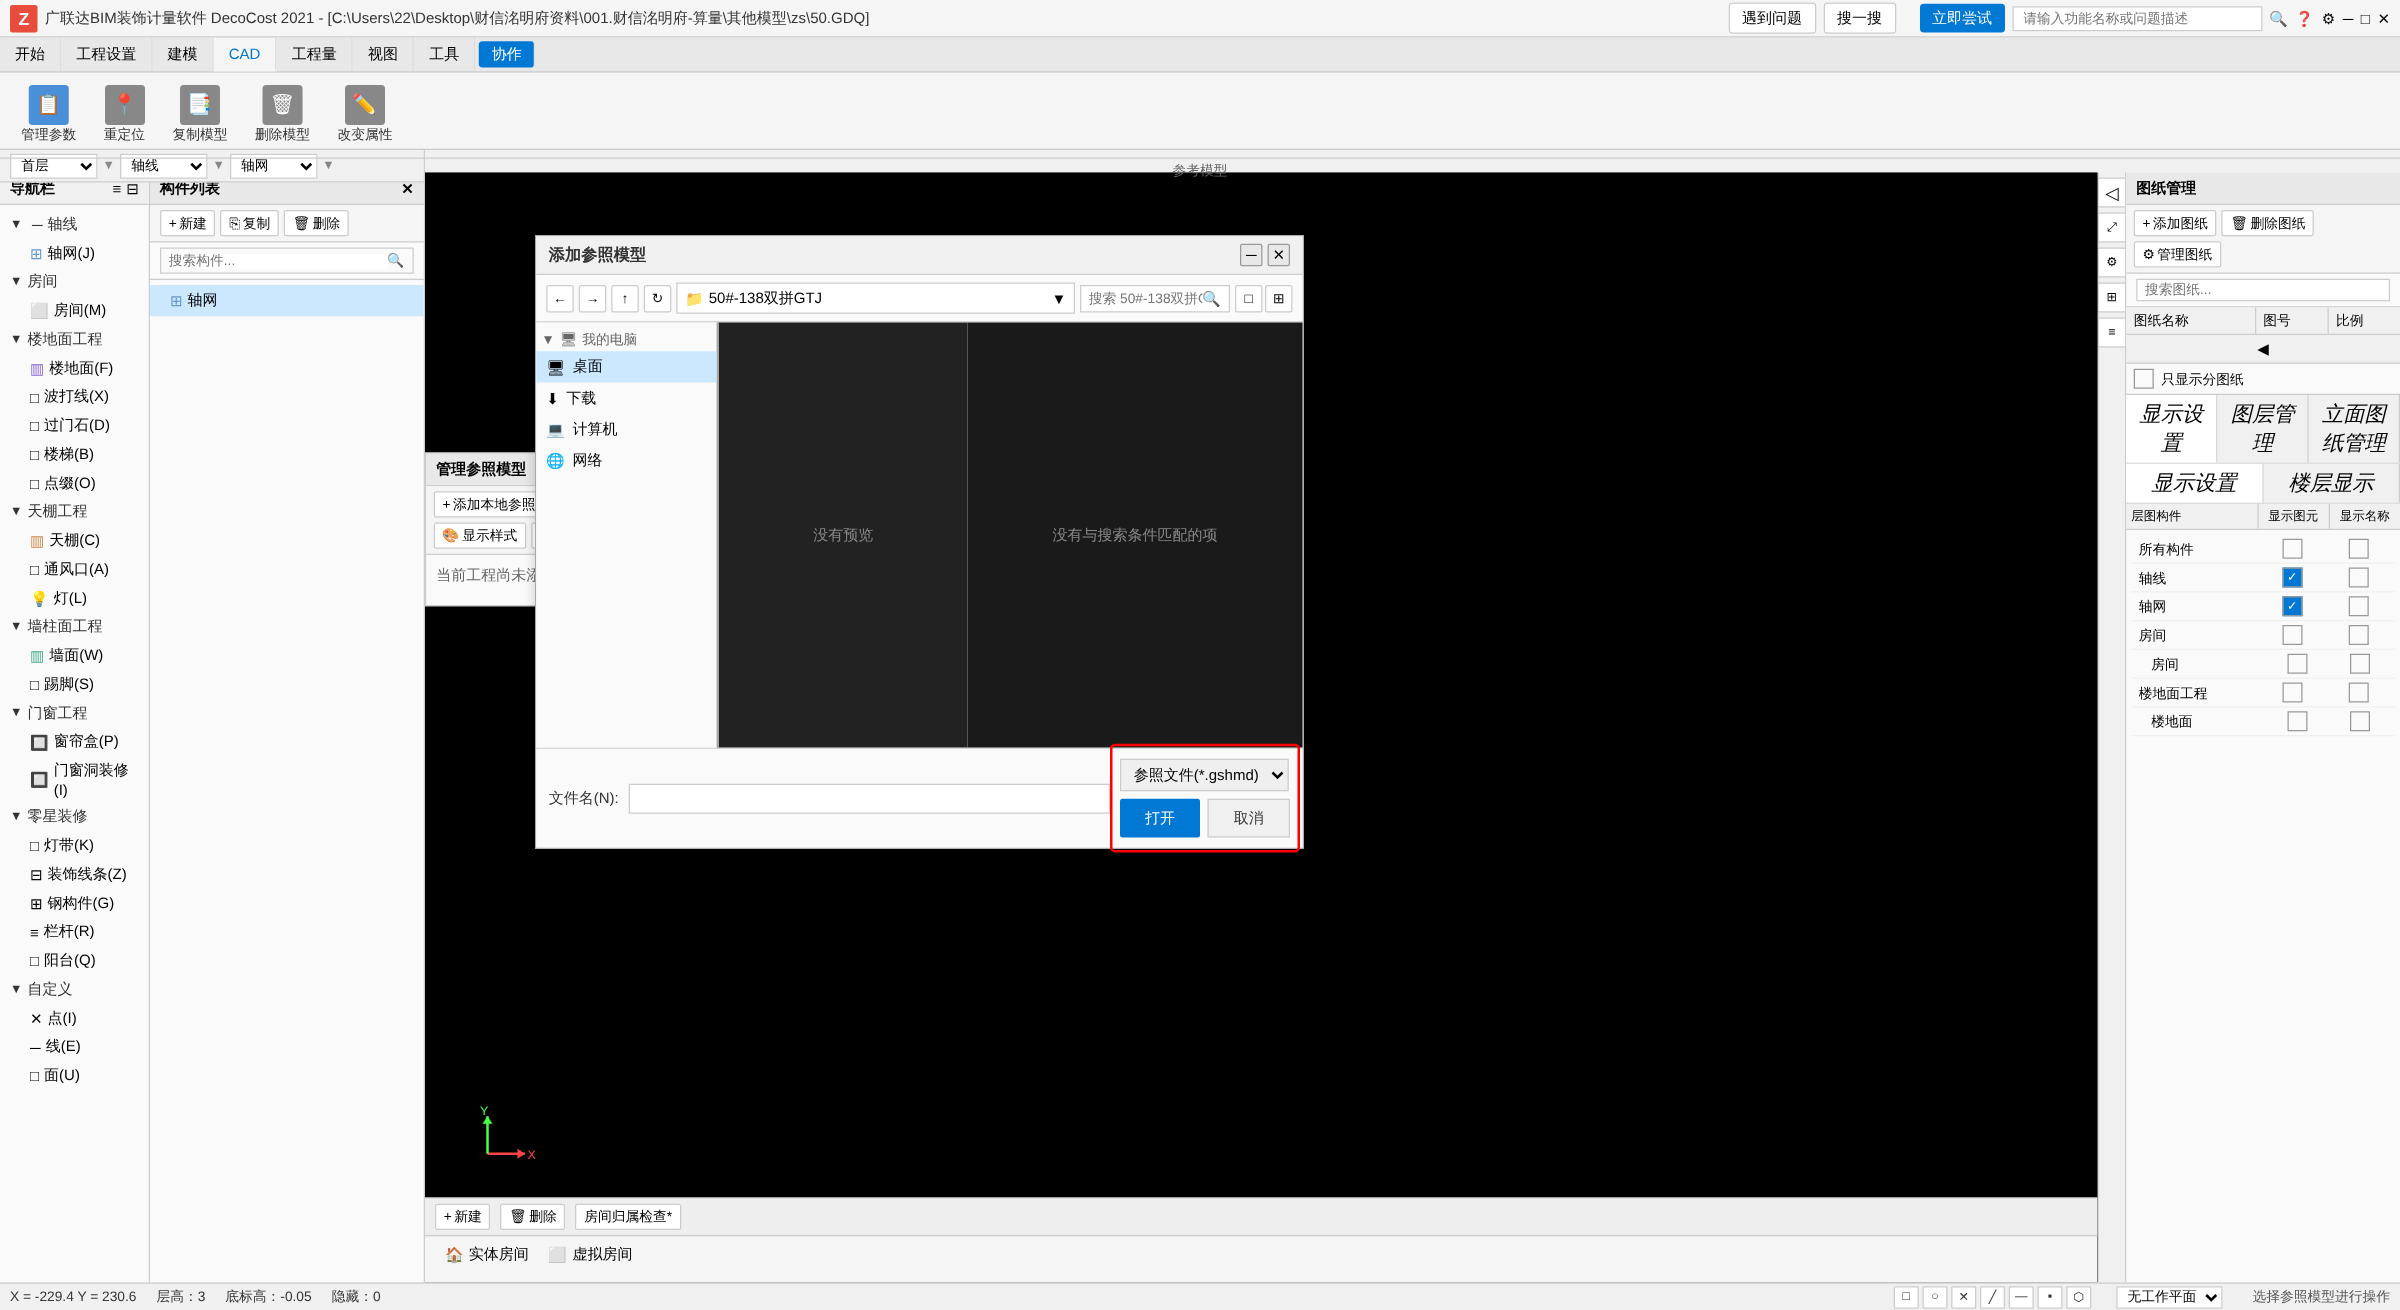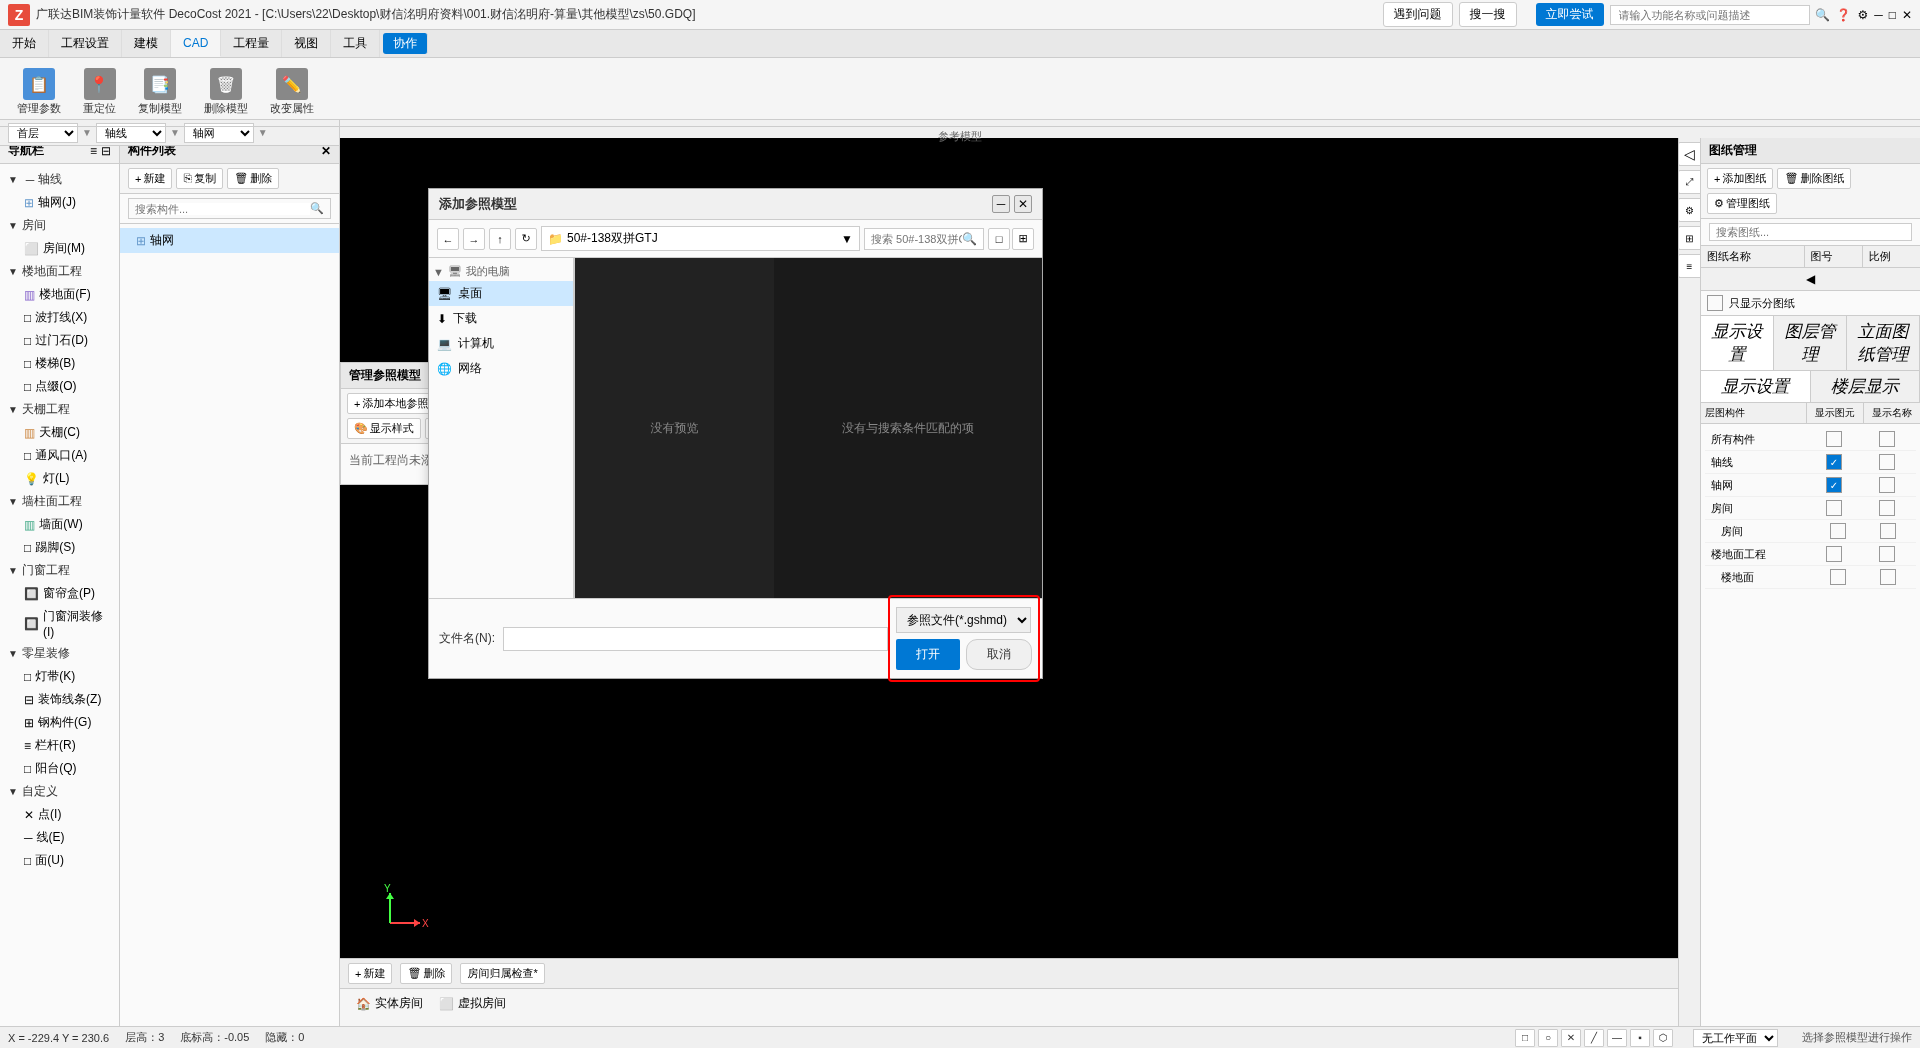--- a/index.html
+++ b/index.html
@@ -91,21 +91,21 @@
     .file-tree-item.selected { background: #cce8ff; }
     .file-tree-group { font-size: 11px; padding: 2px 4px; color: #666; display: flex; align-items: center; gap: 4px; cursor: pointer; }
     #file-content { flex: 1; background: #1a1a1a; display: flex; align-items: center; justify-content: center; color: #666; font-size: 12px; position: relative; }
     #no-match-msg { color: #888; font-size: 12px; }
     #preview-area { width: 200px; border-left: 1px solid #ccc; display: flex; align-items: center; justify-content: center; background: #222; color: #888; font-size: 12px; }
     #dialog-footer { padding: 8px 10px; border-top: 1px solid #ccc; display: flex; align-items: center; gap: 8px; background: #fafafa; }
     .footer-label { font-size: 12px; color: #333; white-space: nowrap; }
     .footer-input { flex: 1; border: 1px solid #ccc; padding: 4px 6px; font-size: 12px; }
     .footer-select { border: 1px solid #ccc; padding: 4px 6px; font-size: 12px; min-width: 130px; }
     #open-btn { background: #0078d4; color: white; border: none; padding: 6px 20px; font-size: 12px; cursor: pointer; border-radius: 2px; }
-    #cancel-btn { background: #f0f0f0; color: #333; border: 1px solid #ccc; padding: 6px 20px; font-size: 12px; cursor: pointer; border-radius: 11px; }
+    #cancel-btn { background: #f0f0f0; color: #333; border: 1px solid #ccc; padding: 6px 20px; font-size: 12px; cursor: pointer; border-radius: 0; }
 
     
     #manage-ref-panel { position: absolute; top: 370px; left: 100px; width: 330px; background: #fafafa; border: 1px solid #ccc; z-index: 500; box-shadow: 2px 2px 8px rgba(0,0,0,0.2); }
     #manage-ref-header { background: #e8e8e8; padding: 4px 8px; font-size: 12px; font-weight: bold; border-bottom: 1px solid #ccc; }
     #manage-ref-toolbar { display: flex; align-items: center; gap: 4px; padding: 4px 6px; border-bottom: 1px solid #ccc; background: #f5f5f5; flex-wrap: wrap; }
     .manage-btn { font-size: 11px; padding: 2px 6px; border: 1px solid #ccc; border-radius: 2px; cursor: pointer; background: white; display: flex; align-items: center; gap: 2px; white-space: nowrap; }
     #manage-content { min-height: 40px; padding: 8px; font-size: 12px; color: #666; }
     .room-item { display: flex; align-items: center; gap: 4px; cursor: pointer; }
 
     

